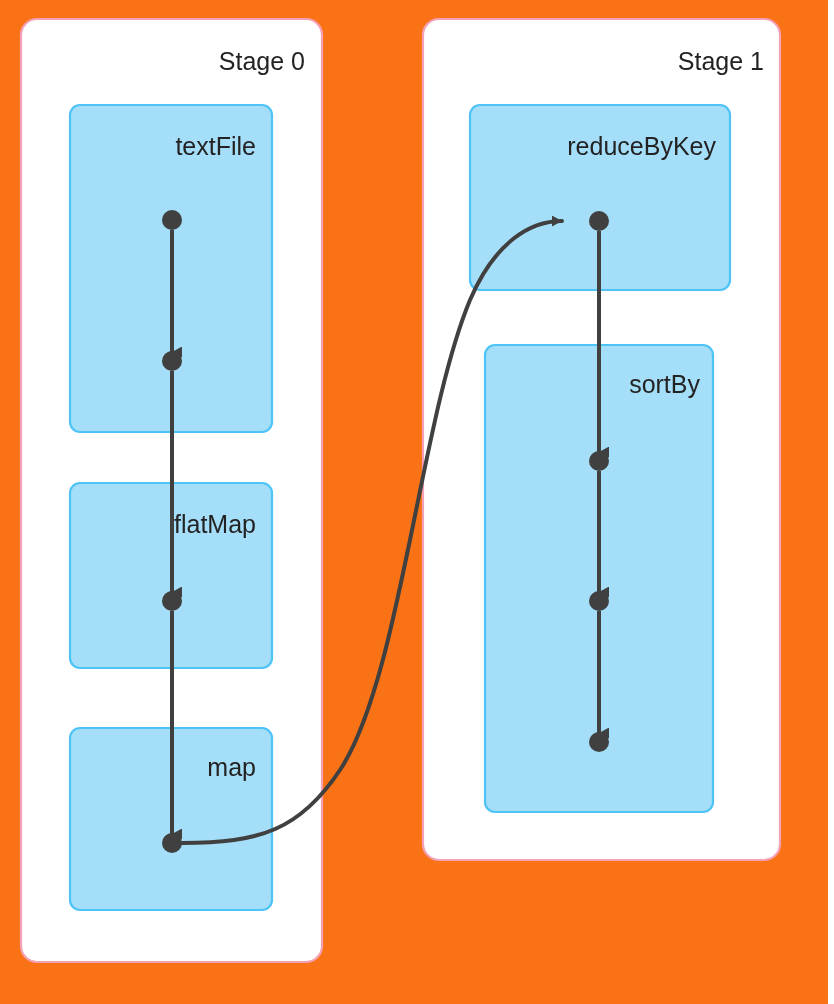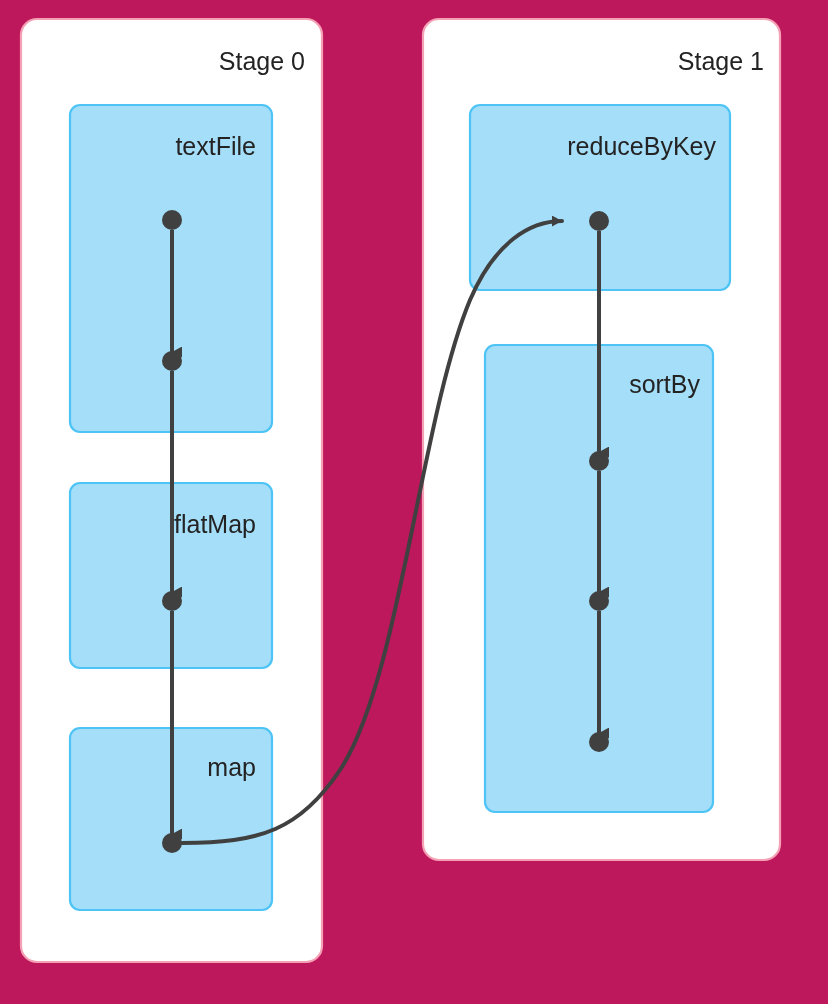--- a/index.html
+++ b/index.html
@@ -10,21 +10,21 @@
   body {
     width: 834px;
     height: 1004px;
     font-family: "Liberation Sans", sans-serif;
     overflow: hidden;
   }
   #canvas {
     position: relative;
     width: 828px;
     height: 1004px;
-    background: #be185d;
+    background: #f97316;
   }
   svg.dag {
     position: absolute;
     left: 0;
     top: 0;
     width: 834px;
     height: 1004px;
   }
   .stage-label {
     font-size: 25px;

